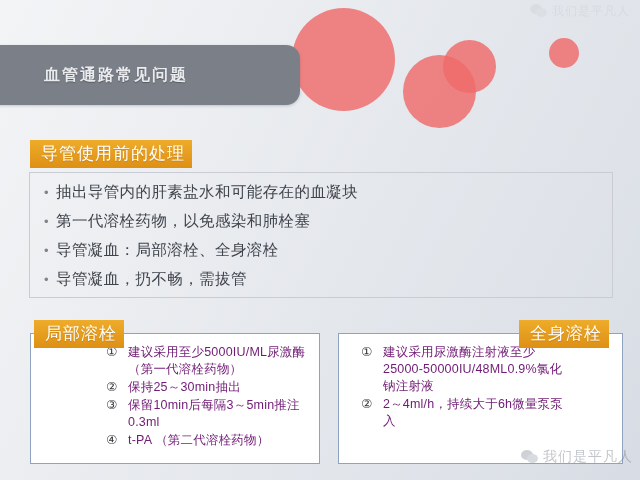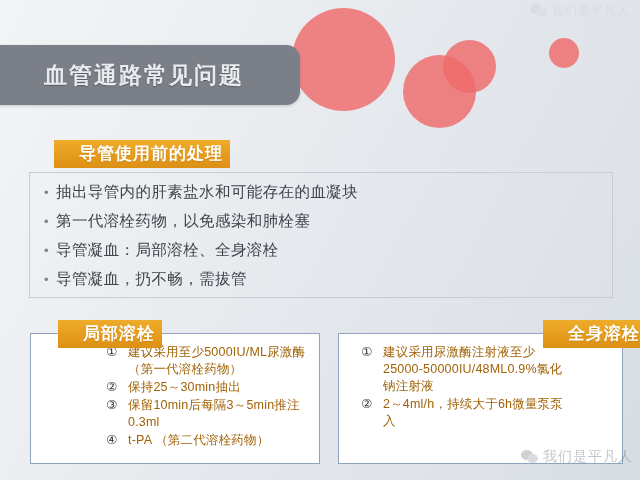--- a/index.html
+++ b/index.html
@@ -44,41 +44,40 @@
     border-top-right-radius: 14px;
     border-bottom-right-radius: 14px;
     box-shadow: 0 1px 3px rgba(80,85,95,.28);
     display: flex;
     align-items: center;
     z-index: 4;
   }
   #title-text {
     margin-left: 56px;
     color: #e9ebee;
-    font-size: 23px;
+    font-size: 16px;
     font-weight: bold;
     letter-spacing: 2px;
     text-shadow: 0 1px 1px rgba(60,63,70,.55);
     white-space: nowrap;
   }
 
   
   .tag {
     position: absolute;
     background: linear-gradient(to bottom, #eeac2a 0%, #e8a021 42%, #dd9014 100%);
     color: #ffffff;
     font-size: 17px;
-    font-weight: bold;
+    font-weight: normal;
     letter-spacing: 1px;
     line-height: 1;
-    padding: 5px 7px 6px 25px;
+    padding: 5px 7px 6px 11px;
     white-space: nowrap;
     text-shadow: 0 1px 1px rgba(150,95,5,.35);
     z-index: 6;
-    margin-left: 24px;
   }
   #tag-pretreat { left: 30px;  top: 140px; }
   #tag-local    { left: 34px;  top: 320px; }
   #tag-systemic { left: 519px; top: 320px; }
 
   
   #bullet-panel {
     position: absolute;
     left: 29px;
     top: 172px;
@@ -137,21 +136,21 @@
     margin-bottom: 1px;
   }
   .ol-num {
     flex: 0 0 22px;
     font-size: 12.5px;
     color: #35393f;
     line-height: 17px;
   }
   .ol-body {
     font-size: 12.5px;
-    color: #a16207;
+    color: #701a75;
     line-height: 17px;
     letter-spacing: .2px;
   }
   .ol-body .cont {
     display: block;
   }
 
   
   #watermark {
     position: absolute;

